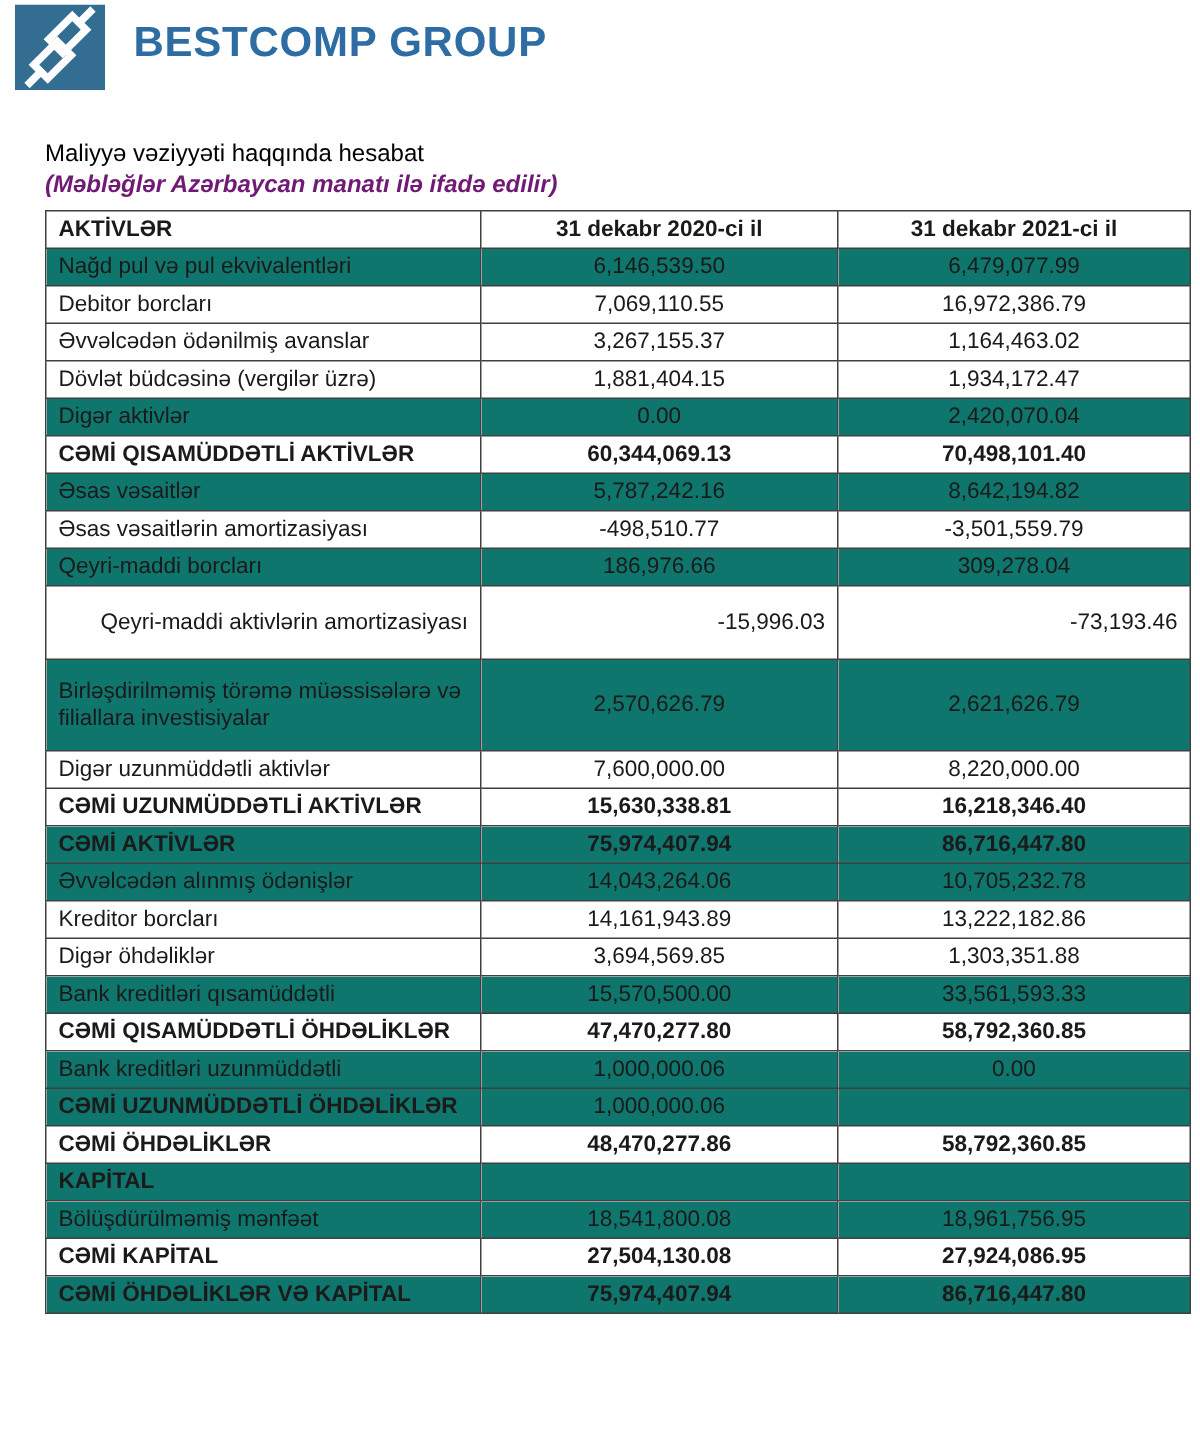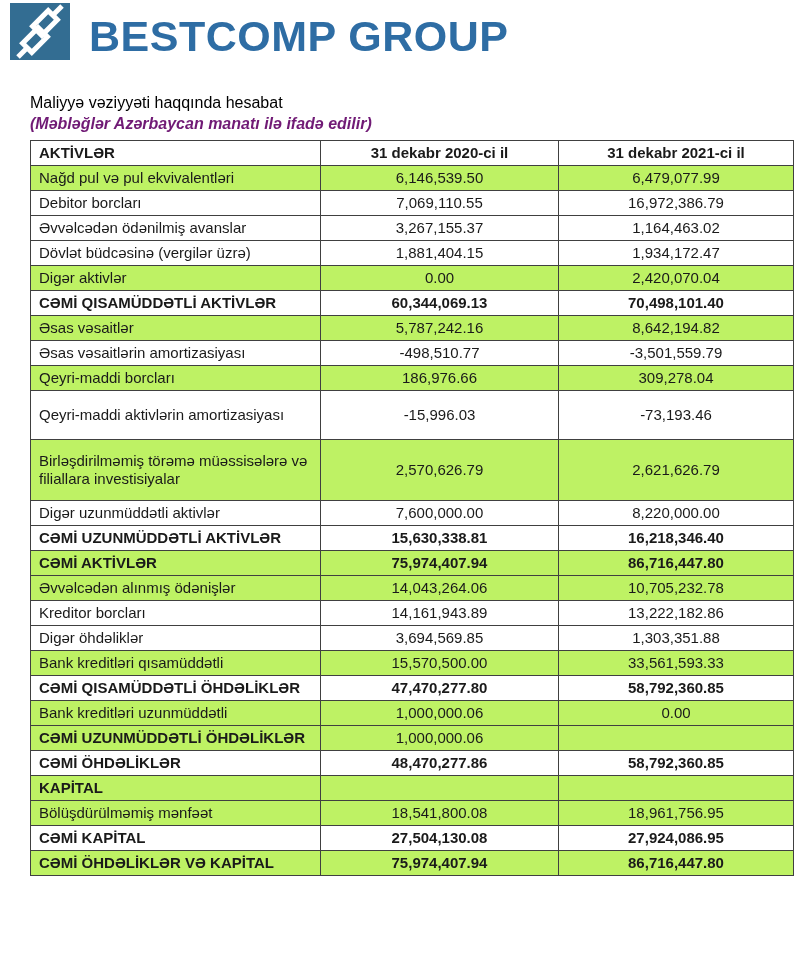--- a/index.html
+++ b/index.html
@@ -9,21 +9,21 @@
     font-family:"Liberation Sans", sans-serif;
     color:#1a1a1a;
     overflow:hidden;
   }
   .page { width:800px; height:955px; position:relative; }
 
   
   .brand-row { display:flex; align-items:flex-start; padding:3px 0 0 10px; height:62px; }
   .logo-square { width:60px; height:57px; display:block; flex:0 0 auto; }
   .wordmark {
-    font-size:43px; font-weight:bold; color:#2e6da4;
+    font-size:28px; font-weight:bold; color:#2e6da4;
     letter-spacing:0.5px; margin-left:19px; margin-top:9px;
     font-family:"Liberation Sans", sans-serif;
   }
 
   
   .titles { margin:31px 0 0 30px; }
   .doc-title { color:#000000; font-size:16px; line-height:20px; }
   .doc-subtitle { color:#701a75; font-size:16px; line-height:22px; font-weight:bold; font-style:italic; }
 
   
@@ -37,23 +37,23 @@
   table.fin th, table.fin td {
     border:1px solid #404040;
     padding:3px 8px;
     line-height:18px;
     vertical-align:middle;
     overflow:hidden;
   }
   table.fin th { font-weight:bold; }
   th.c-label, td.c-label { text-align:left; }
   th.c-val, td.c-val { text-align:center; }
-  tr.shaded { background:#bef264; }
+  tr.shaded { background:#0f766e; }
   td.b { font-weight:bold; }
-  tr.sp1 td { height:49px; }
+  tr.sp1 td { height:49px;text-align:right; }
   tr.sp2 td { height:61px; }
 </style>
 </head>
 <body>
 
 <div class="page">
 
   <div class="brand-row">
     <svg class="logo-square" viewBox="0 0 60 57" xmlns="http://www.w3.org/2000/svg" aria-hidden="true">
       <rect x="0" y="0" width="60" height="57" fill="#336d92"></rect>

